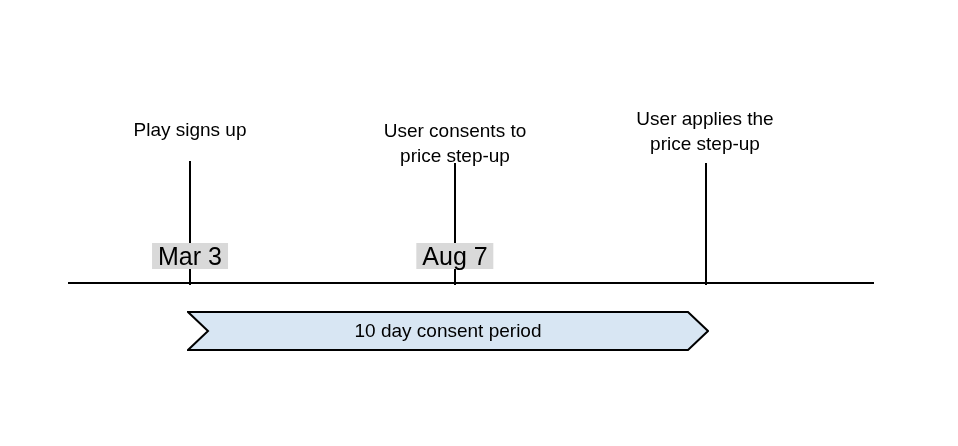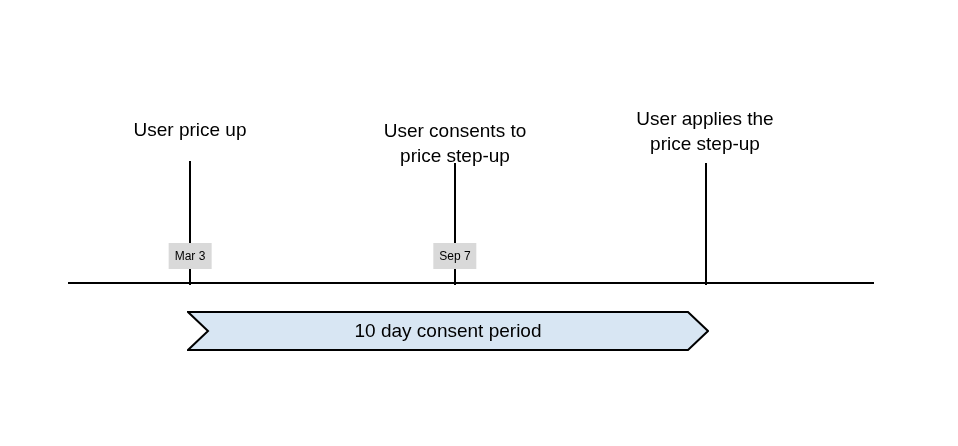--- a/index.html
+++ b/index.html
@@ -36,21 +36,21 @@
     top: 282px;
     width: 806px;
     height: 2px;
     background: var(--line, #000000);
   }
   .date-chip {
     position: absolute;
     transform: translateX(-50%);
     top: 243px;
     background: var(--date-bg, #d9d9d9);
-    font-size: 12px;
+    font-size: 25px;
     line-height: 26px;
     padding: 0 6px;
     white-space: nowrap;
     z-index: 2;
   }
   .banner {
     position: absolute;
     left: 187px;
     top: 311px;
     width: 522px;
@@ -73,28 +73,28 @@
     justify-content: center;
     font-size: 19px;
     color: var(--text, #000000);
   }
 </style>
 </head>
 <body>
 
 <div class="canvas">
 
-  <div class="event-label" style="left:190px; top:117px;">User price up</div>
+  <div class="event-label" style="left:190px; top:117px;">Play signs up</div>
   <div class="tick" style="left:189px; top:161px; height:124px;"></div>
   <div class="date-chip" style="left:190px;">Mar 3</div>
 
   <div class="event-label" style="left:455px; top:106px;margin-top:12px;">User consents to
 price step-up</div>
   <div class="tick" style="left:454px; top:163px; height:122px;"></div>
-  <div class="date-chip" style="left:455px;">Sep 7</div>
+  <div class="date-chip" style="left:455px;">Aug 7</div>
 
   <div class="event-label" style="left:705px; top:106px;">User applies the
 price step-up</div>
   <div class="tick" style="left:705px; top:163px; height:122px;"></div>
 
   <div class="axis"></div>
 
   <div class="banner">
     <svg width="522" height="40" viewBox="0 0 522 40">
       <polygon points="1,1 501,1 521,20 501,39 1,39 21,20" style="fill:var(--banner-fill, #d8e6f3); stroke:var(--banner-border, #000000); stroke-width:2; stroke-linejoin:miter;"></polygon>

